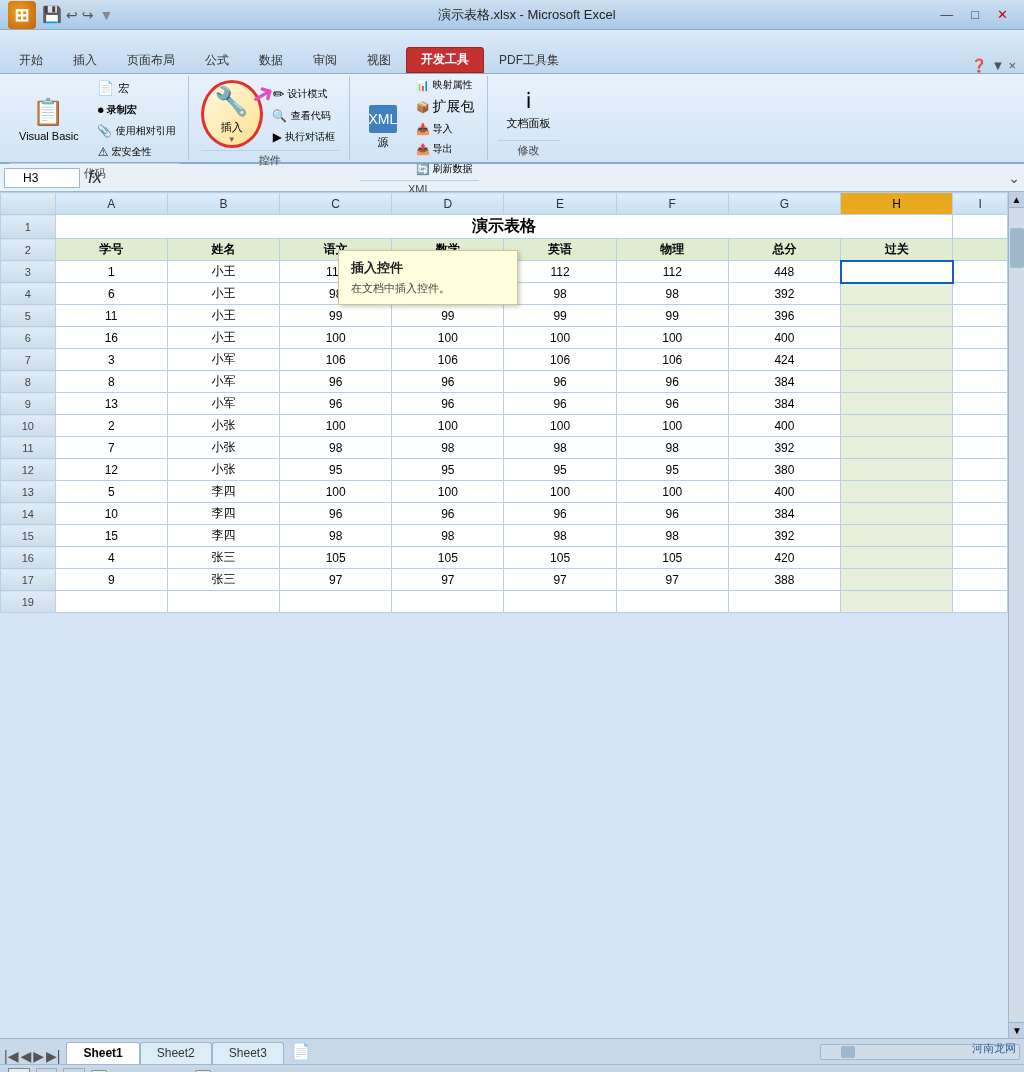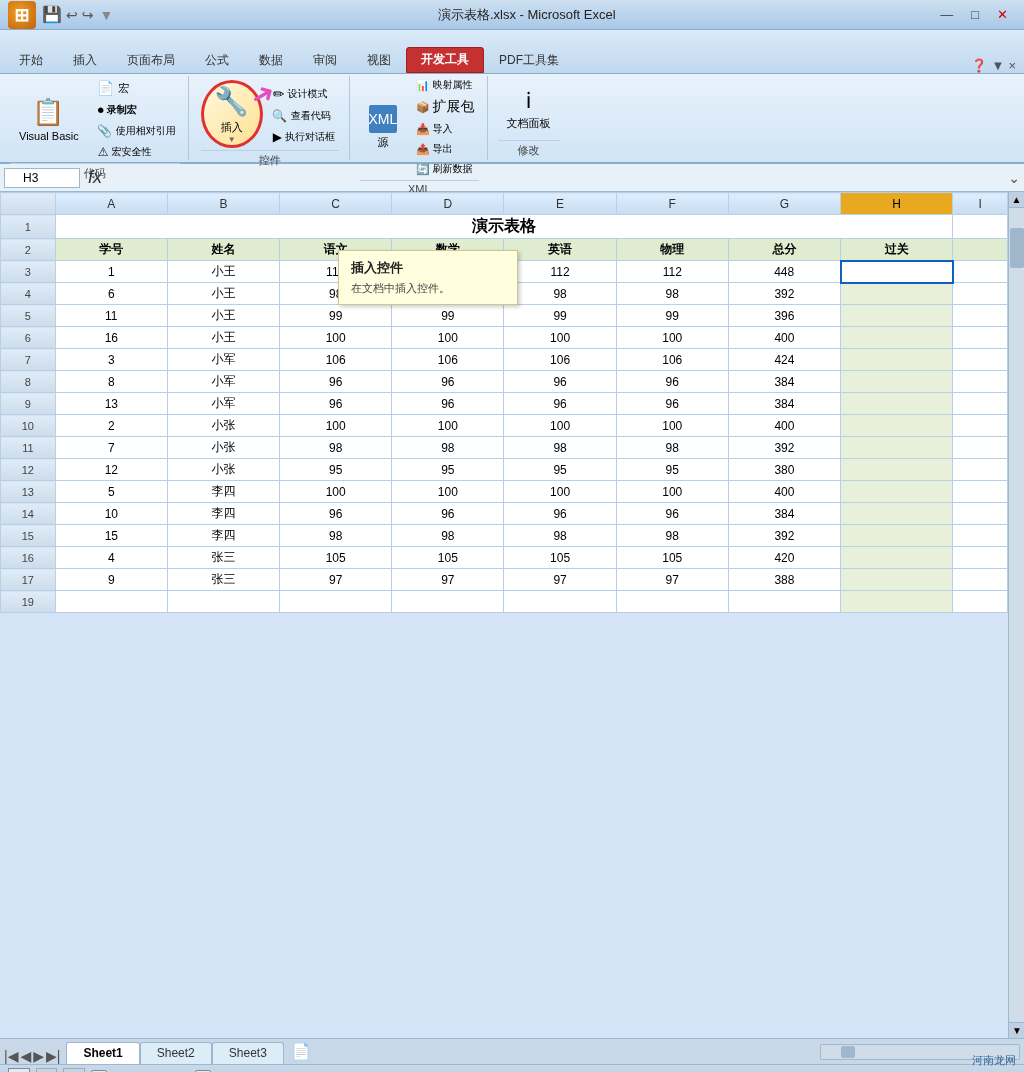--- a/index.html
+++ b/index.html
@@ -284,21 +284,21 @@
     .zoom-slider-thumb {
       position: absolute;
       left: 50%; top: -3px;
       width: 12px; height: 12px;
       background: #6090b0;
       border-radius: 50%;
       transform: translateX(-50%);
     }
     .watermark {
       position: fixed;
-      bottom: 4px;
+      bottom: 16px;
       right: 8px;
       font-size: 11px;
       color: #336699;
     }
 
     .full-ribbon {
       position: relative;
       width: 1024px;
     }
   </style>

